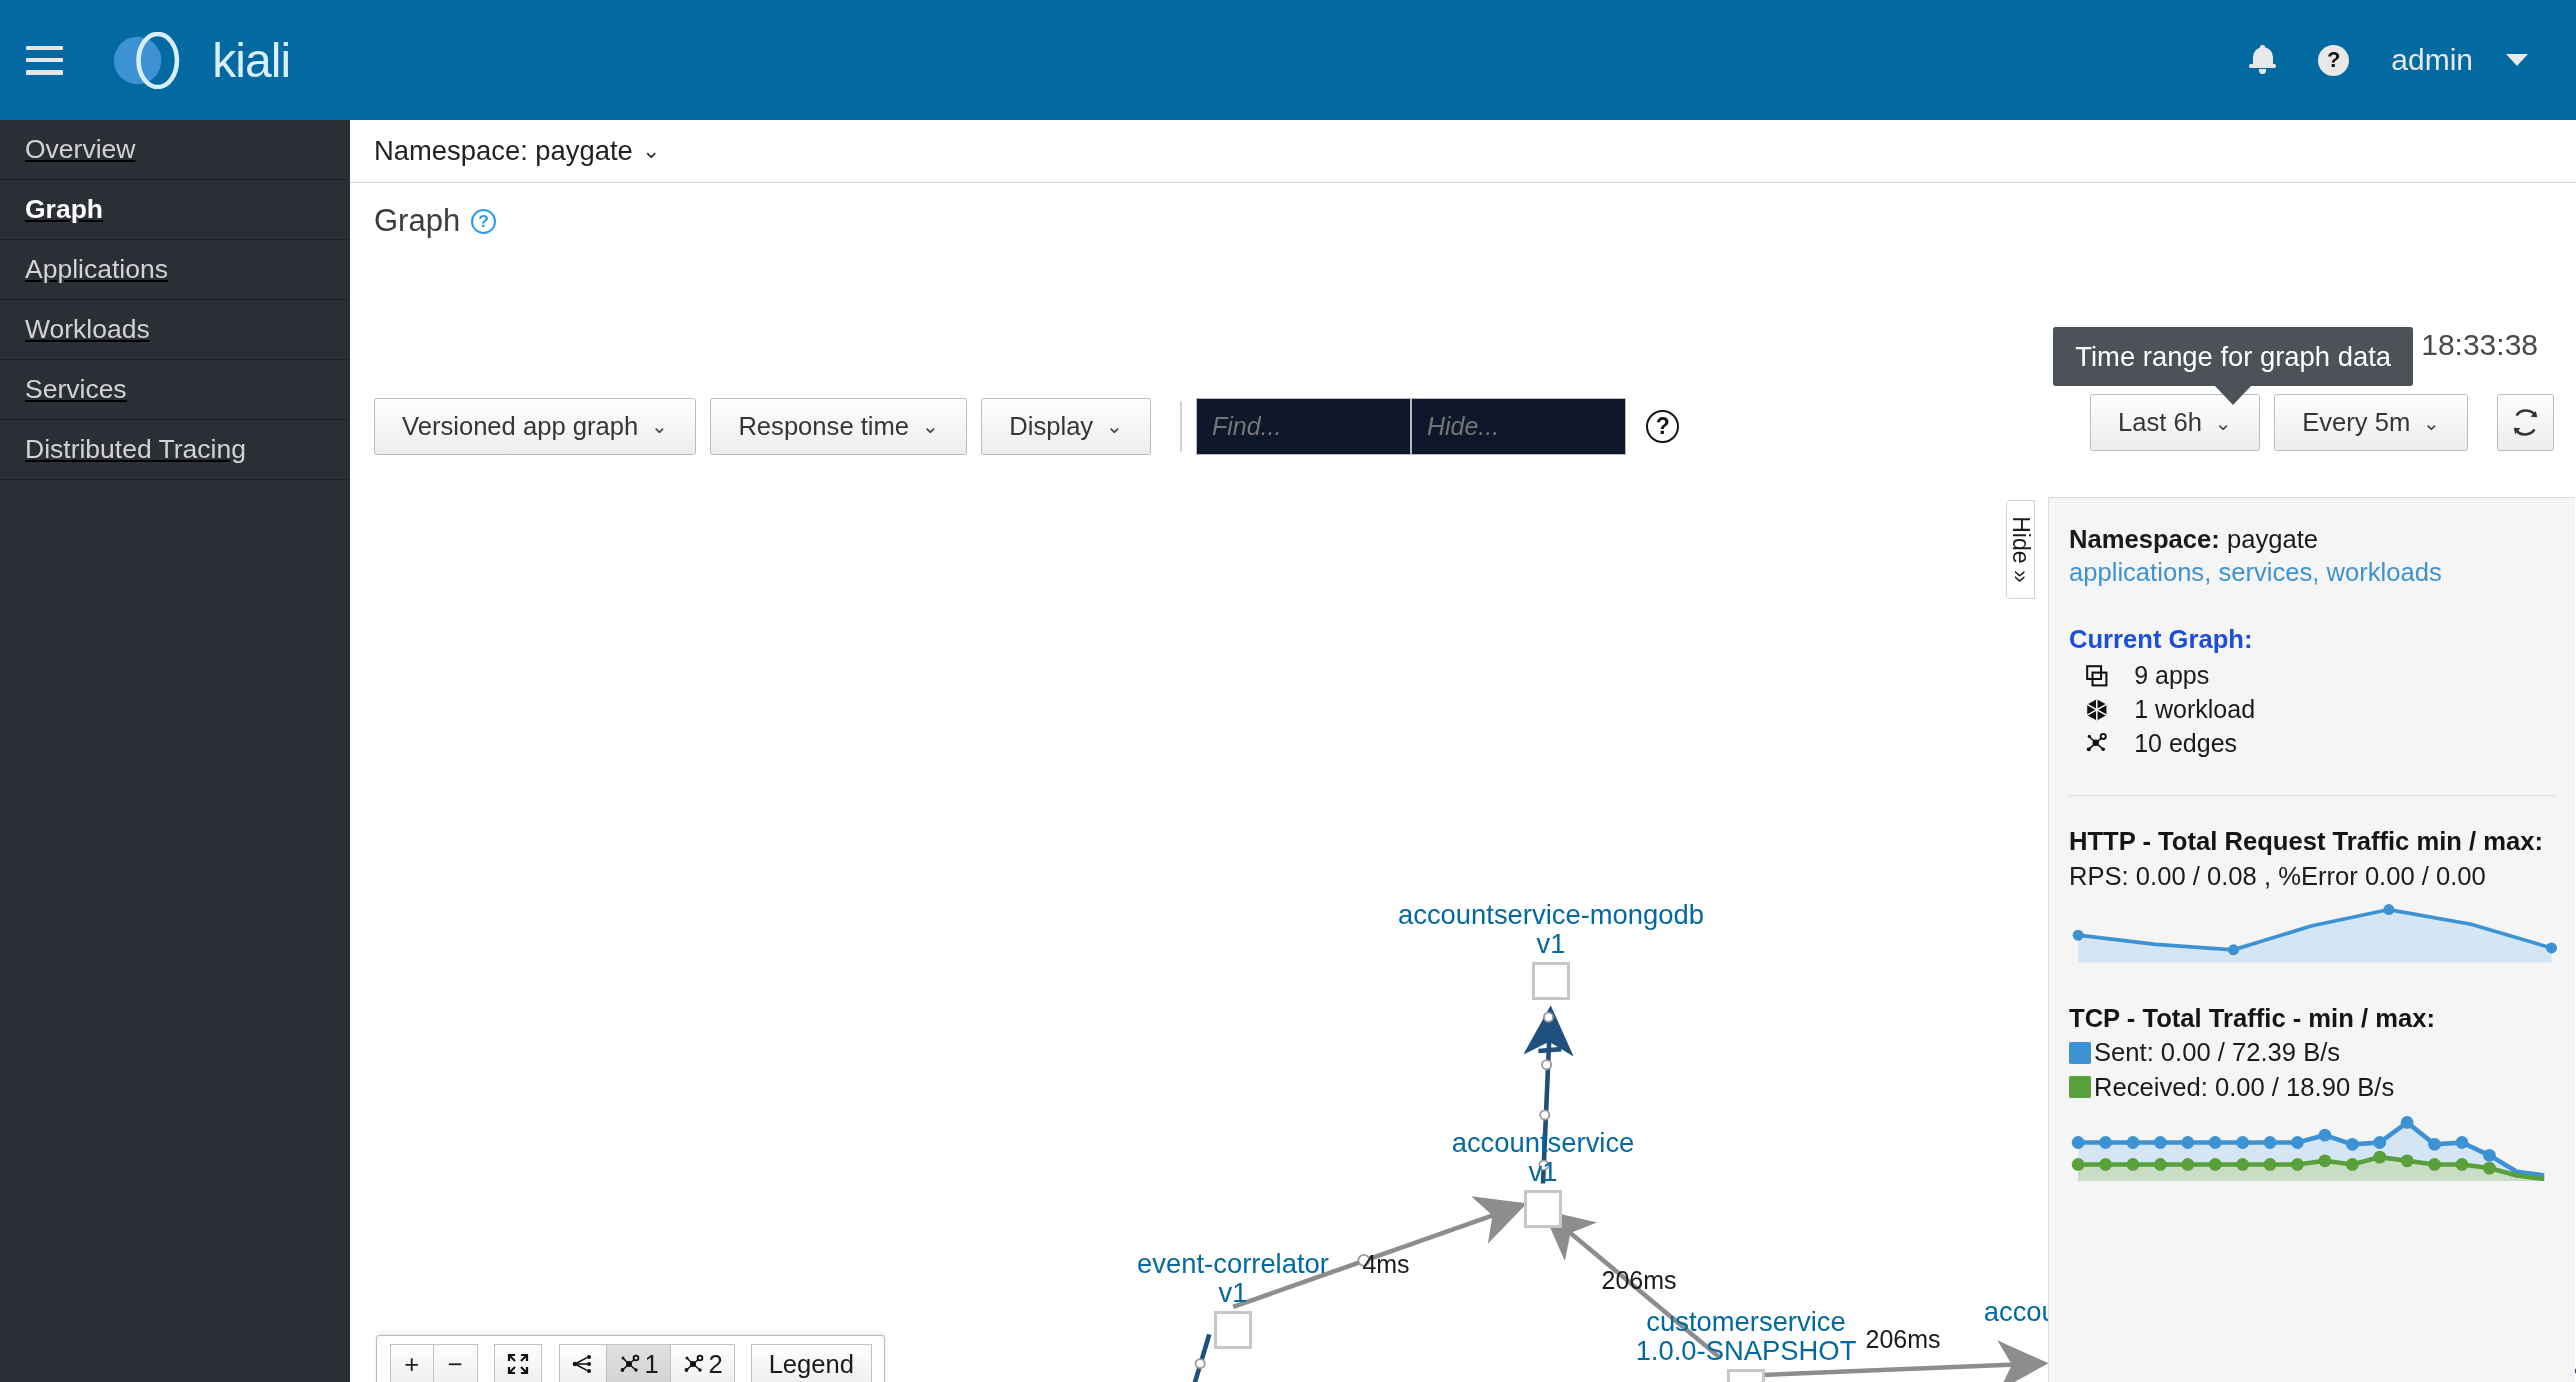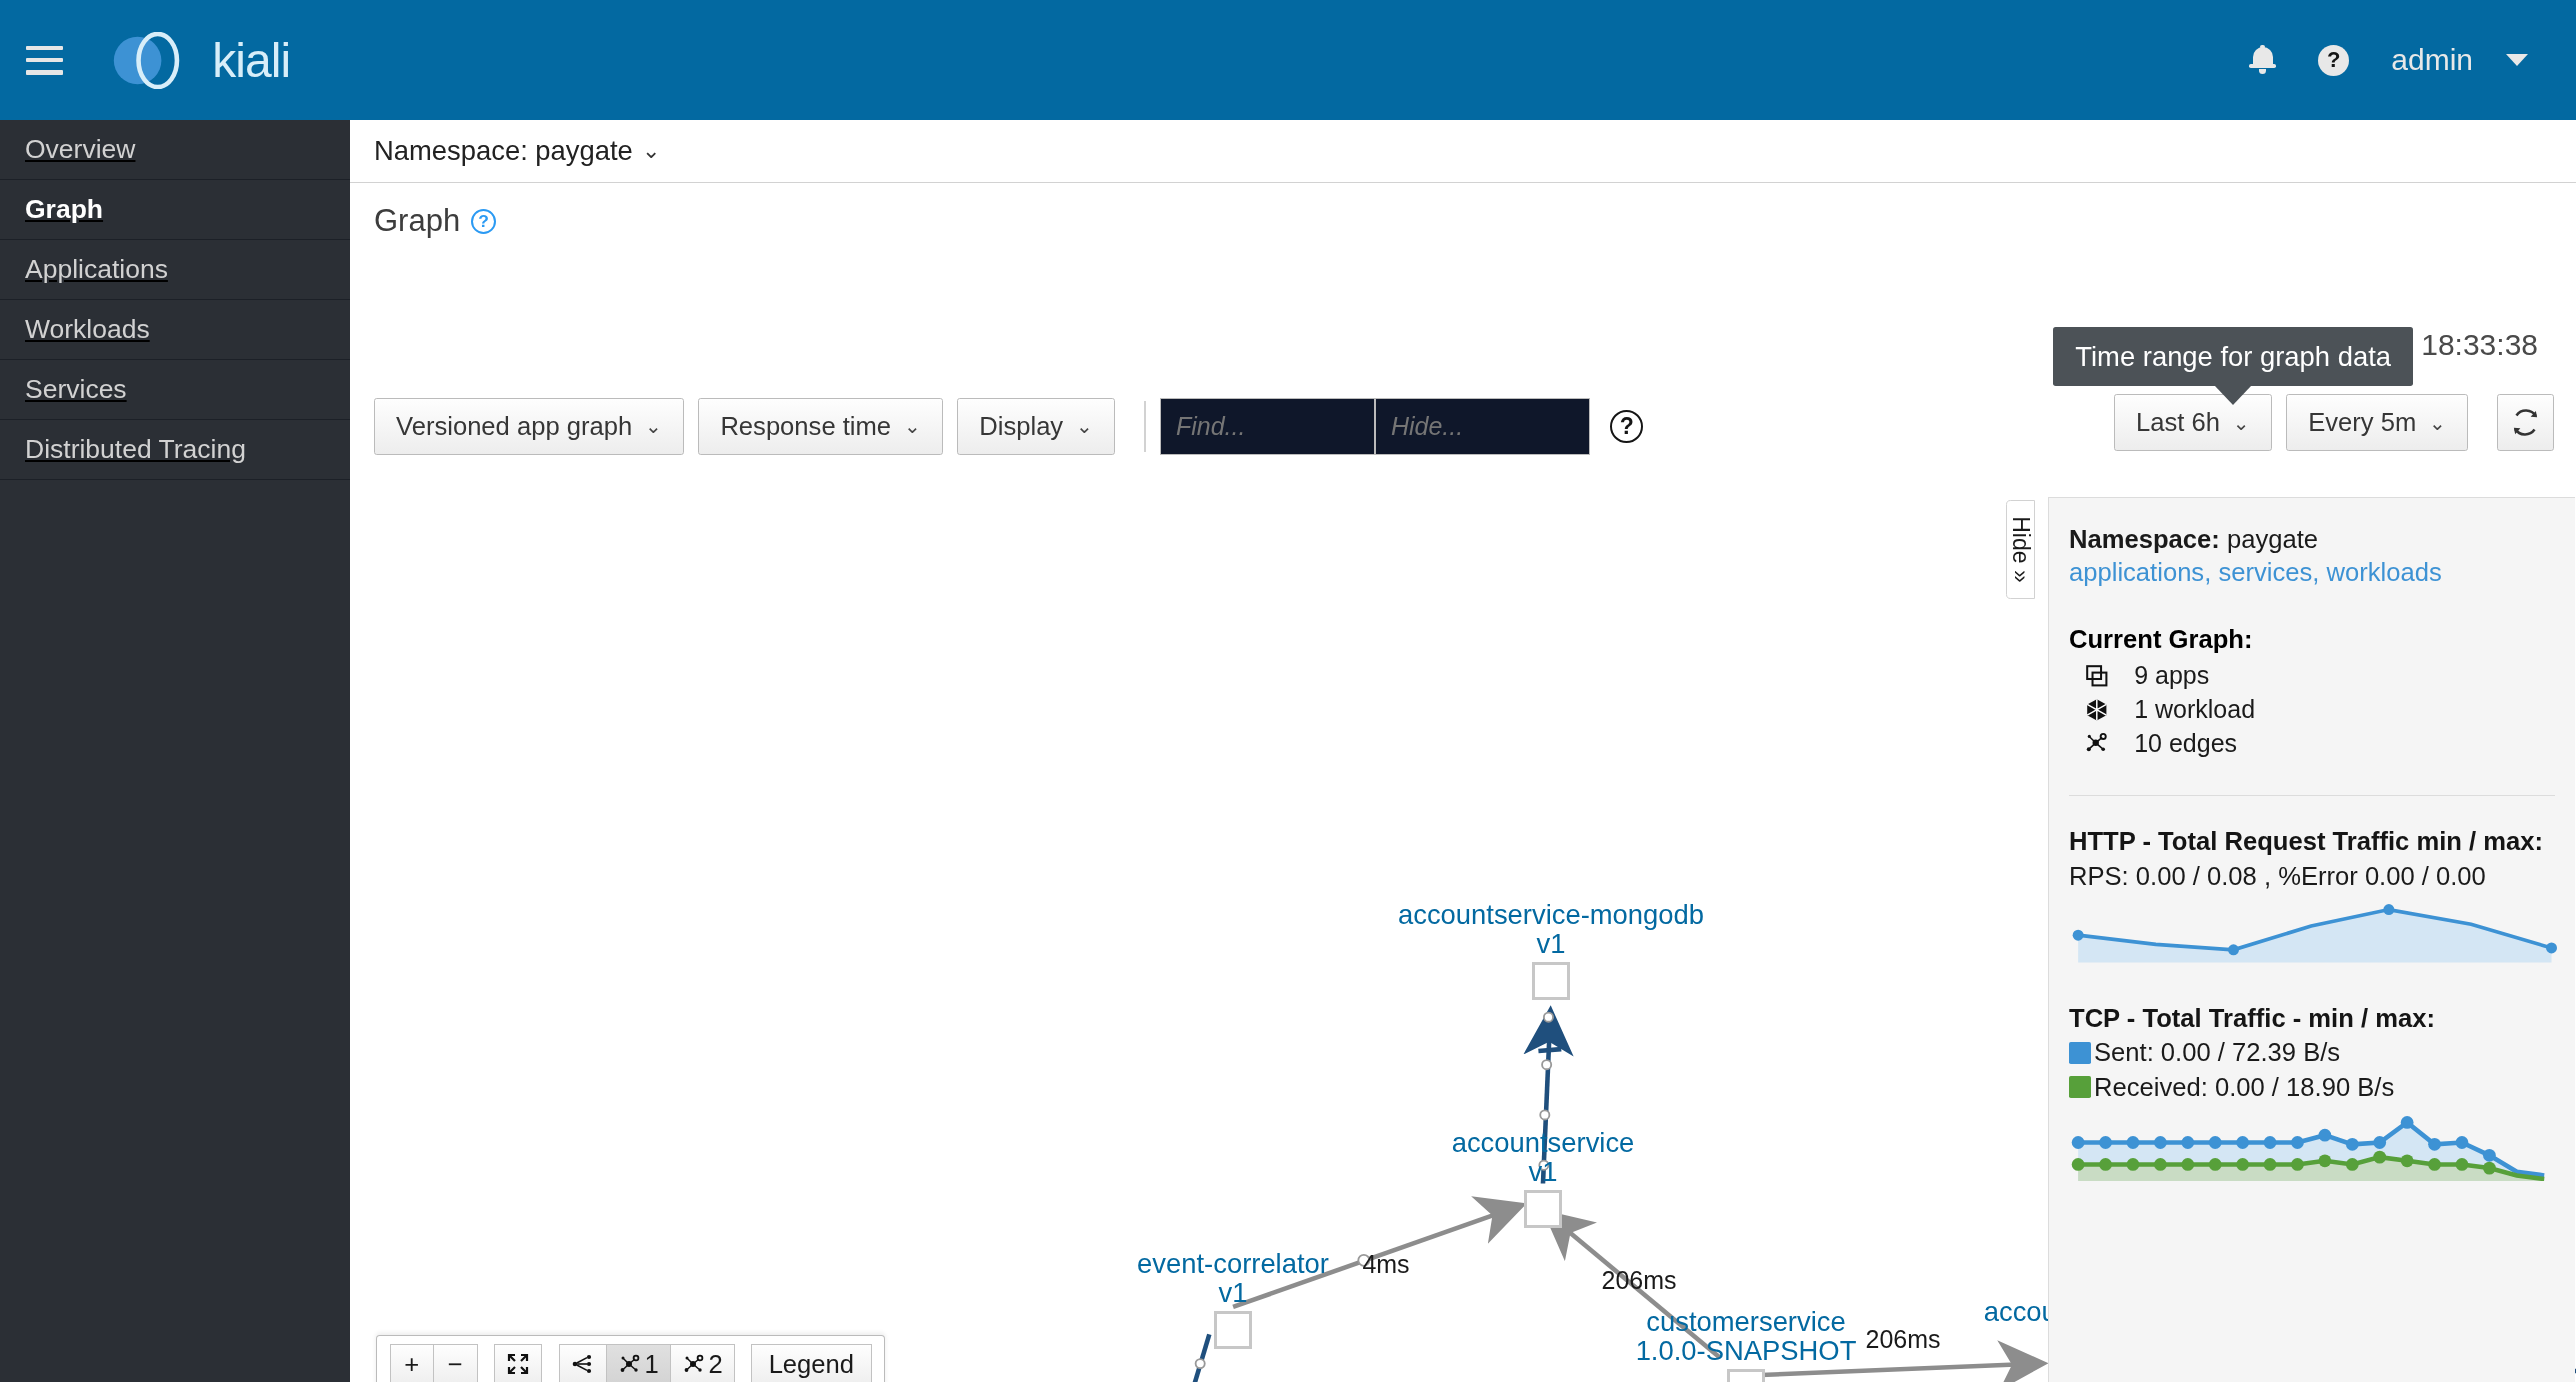--- a/index.html
+++ b/index.html
@@ -94,21 +94,21 @@
     font-size: 17.4px; font-weight: bold;
     display: flex; align-items: center; justify-content: center; cursor: pointer;
   }
 
   .toolbar {
     position: absolute; top: 274px; left: 24px;
     width: 2176px; height: 64px;
     display: flex; align-items: center;
   }
   .btn {
-    height: 57px; padding: 0 21px;
+    height: 57px; padding: 0 27px;
     background: linear-gradient(to bottom,#fefefe 0%, #ededed 100%);
     border: 1.8px solid #bbb; border-radius: 2.7px;
     font-size: 25.6px; color: #363636;
     display: flex; align-items: center; gap: 12.8px; cursor: pointer;
     margin-right: 14.6px;
   }
   .btn .chev { font-size: 20px; color: #444; }
   .tool-sep { width: 1.8px; height: 51px; background: #d2d2d2; margin: 0 14.6px; }
   .find-group { display: flex; }
   .find-input {
@@ -189,21 +189,21 @@
     position: absolute; top: 12.8px; left: 1698px;
     width: 527px; height: 886px;
     background: #f5f5f5; border: 1.8px solid #dcdcdc; border-right: 0;
     padding: 22px 20px;
   }
   .sp-line { font-size: 25.6px; color: #1a1a1a; line-height: 1.5; }
   .sp-bold { font-weight: bold; }
   .sp-links { font-size: 25.6px; color: #3d92d4; }
   .sp-links span { cursor: pointer; }
   .sp-section { margin-top: 38px; }
-  .sp-head { font-size: 25.6px; font-weight: bold; color: #000000; margin-bottom: 7.3px; }
+  .sp-head { font-size: 25.6px; font-weight: bold; color: #1d4ed8; margin-bottom: 7.3px; }
   .sp-stat { display: flex; align-items: center; gap: 25px; margin-left: 14.6px; margin-top: 4.6px; }
   .sp-stat-txt { font-size: 25px; color: #1a1a1a; }
   .sp-rule { height: 1.8px; background: #dcdcdc; margin: 37px 0 31px 0; }
   .metric-title { font-size: 25.6px; font-weight: bold; color: #151515; }
   .metric-sub { font-size: 25.6px; color: #1a1a1a; margin-top: 5.5px; }
   .legend-row { display: flex; align-items: center; gap: 3px; margin-top: 5.5px; }
   .legend-swatch { width: 22px; height: 22px; border-radius: 1.8px; }
   .spark { margin-top: 12.8px; }
 
   

